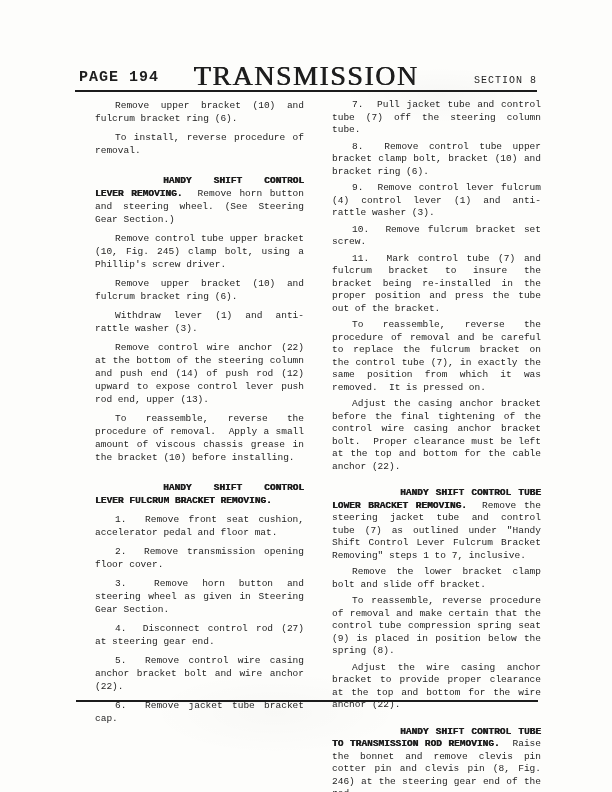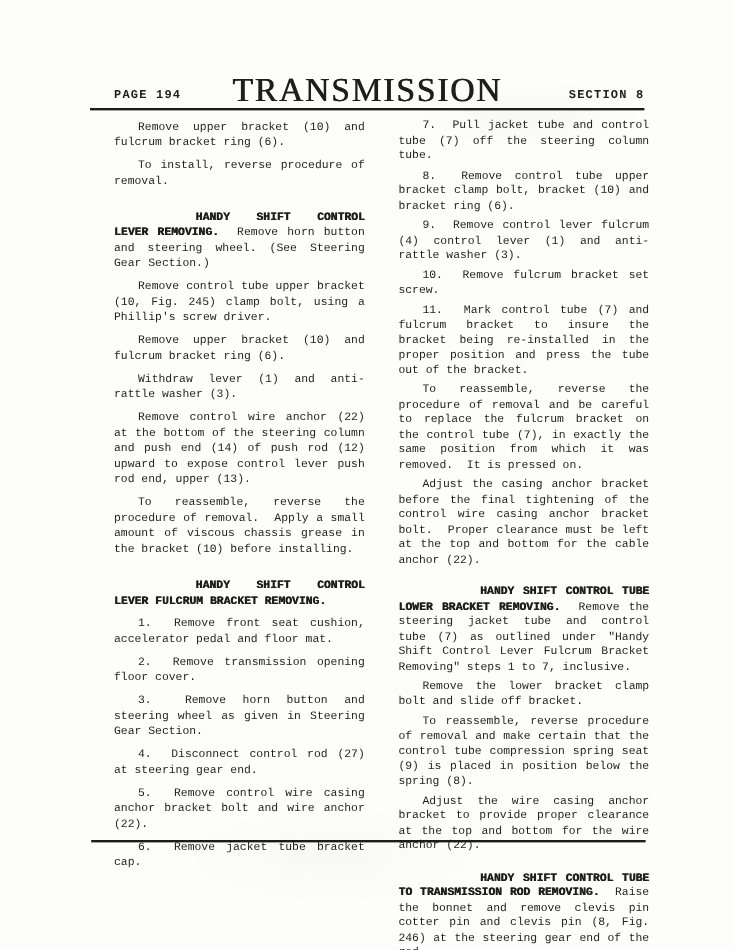--- a/index.html
+++ b/index.html
@@ -13,34 +13,34 @@
     width: 612px; height: 792px;
     background:
       radial-gradient(140px 40px at 72% 12%, rgba(0,0,0,0.025), rgba(0,0,0,0) 70%),
       radial-gradient(180px 60px at 45% 90%, rgba(0,0,0,0.02), rgba(0,0,0,0) 70%),
       #fdfdfb;
     font-family: "Liberation Mono", "DejaVu Sans Mono", monospace;
     color: #1e1e1e;
   }
   .hdr { position: absolute; left: 75px; width: 462px; top: 58px; height: 31px; }
   .hdr .pgnum {
-    position: absolute; left: 20px; bottom: 3px;
-    font-size: 10px; font-weight: bold; letter-spacing: 1px; white-space: nowrap;
+    position: absolute; left: 4px; bottom: 3px;
+    font-size: 15px; font-weight: bold; letter-spacing: 1px; white-space: nowrap;
   }
   .hdr .title {
     position: absolute; left: 0; right: 0; bottom: -3px; margin: 0;
     text-align: center;
     font-family: "Liberation Serif", "DejaVu Serif", serif;
     font-weight: normal; font-size: 28px; letter-spacing: 1.5px;
     text-shadow: 0.6px 0 0 currentColor;
     white-space: nowrap;
   }
   .hdr .section {
     position: absolute; right: 0; bottom: 3px;
-    font-size: 10px; font-weight: bold; letter-spacing: 1px; white-space: nowrap;
+    font-size: 10px; font-weight: normal; letter-spacing: 1px; white-space: nowrap;
   }
   .rule { position: absolute; background: #1c1c1c; height: 2px; }
   .rule.top    { left: 75px; width: 462px; top: 90px; }
   .rule.bottom { left: 76px; width: 462px; top: 700px; height: 2px; }
 
   .col {
     position: absolute; top: 99px; width: 225px;
     text-align: justify;
     font-size: 9.5px; line-height: 13px;
   }

